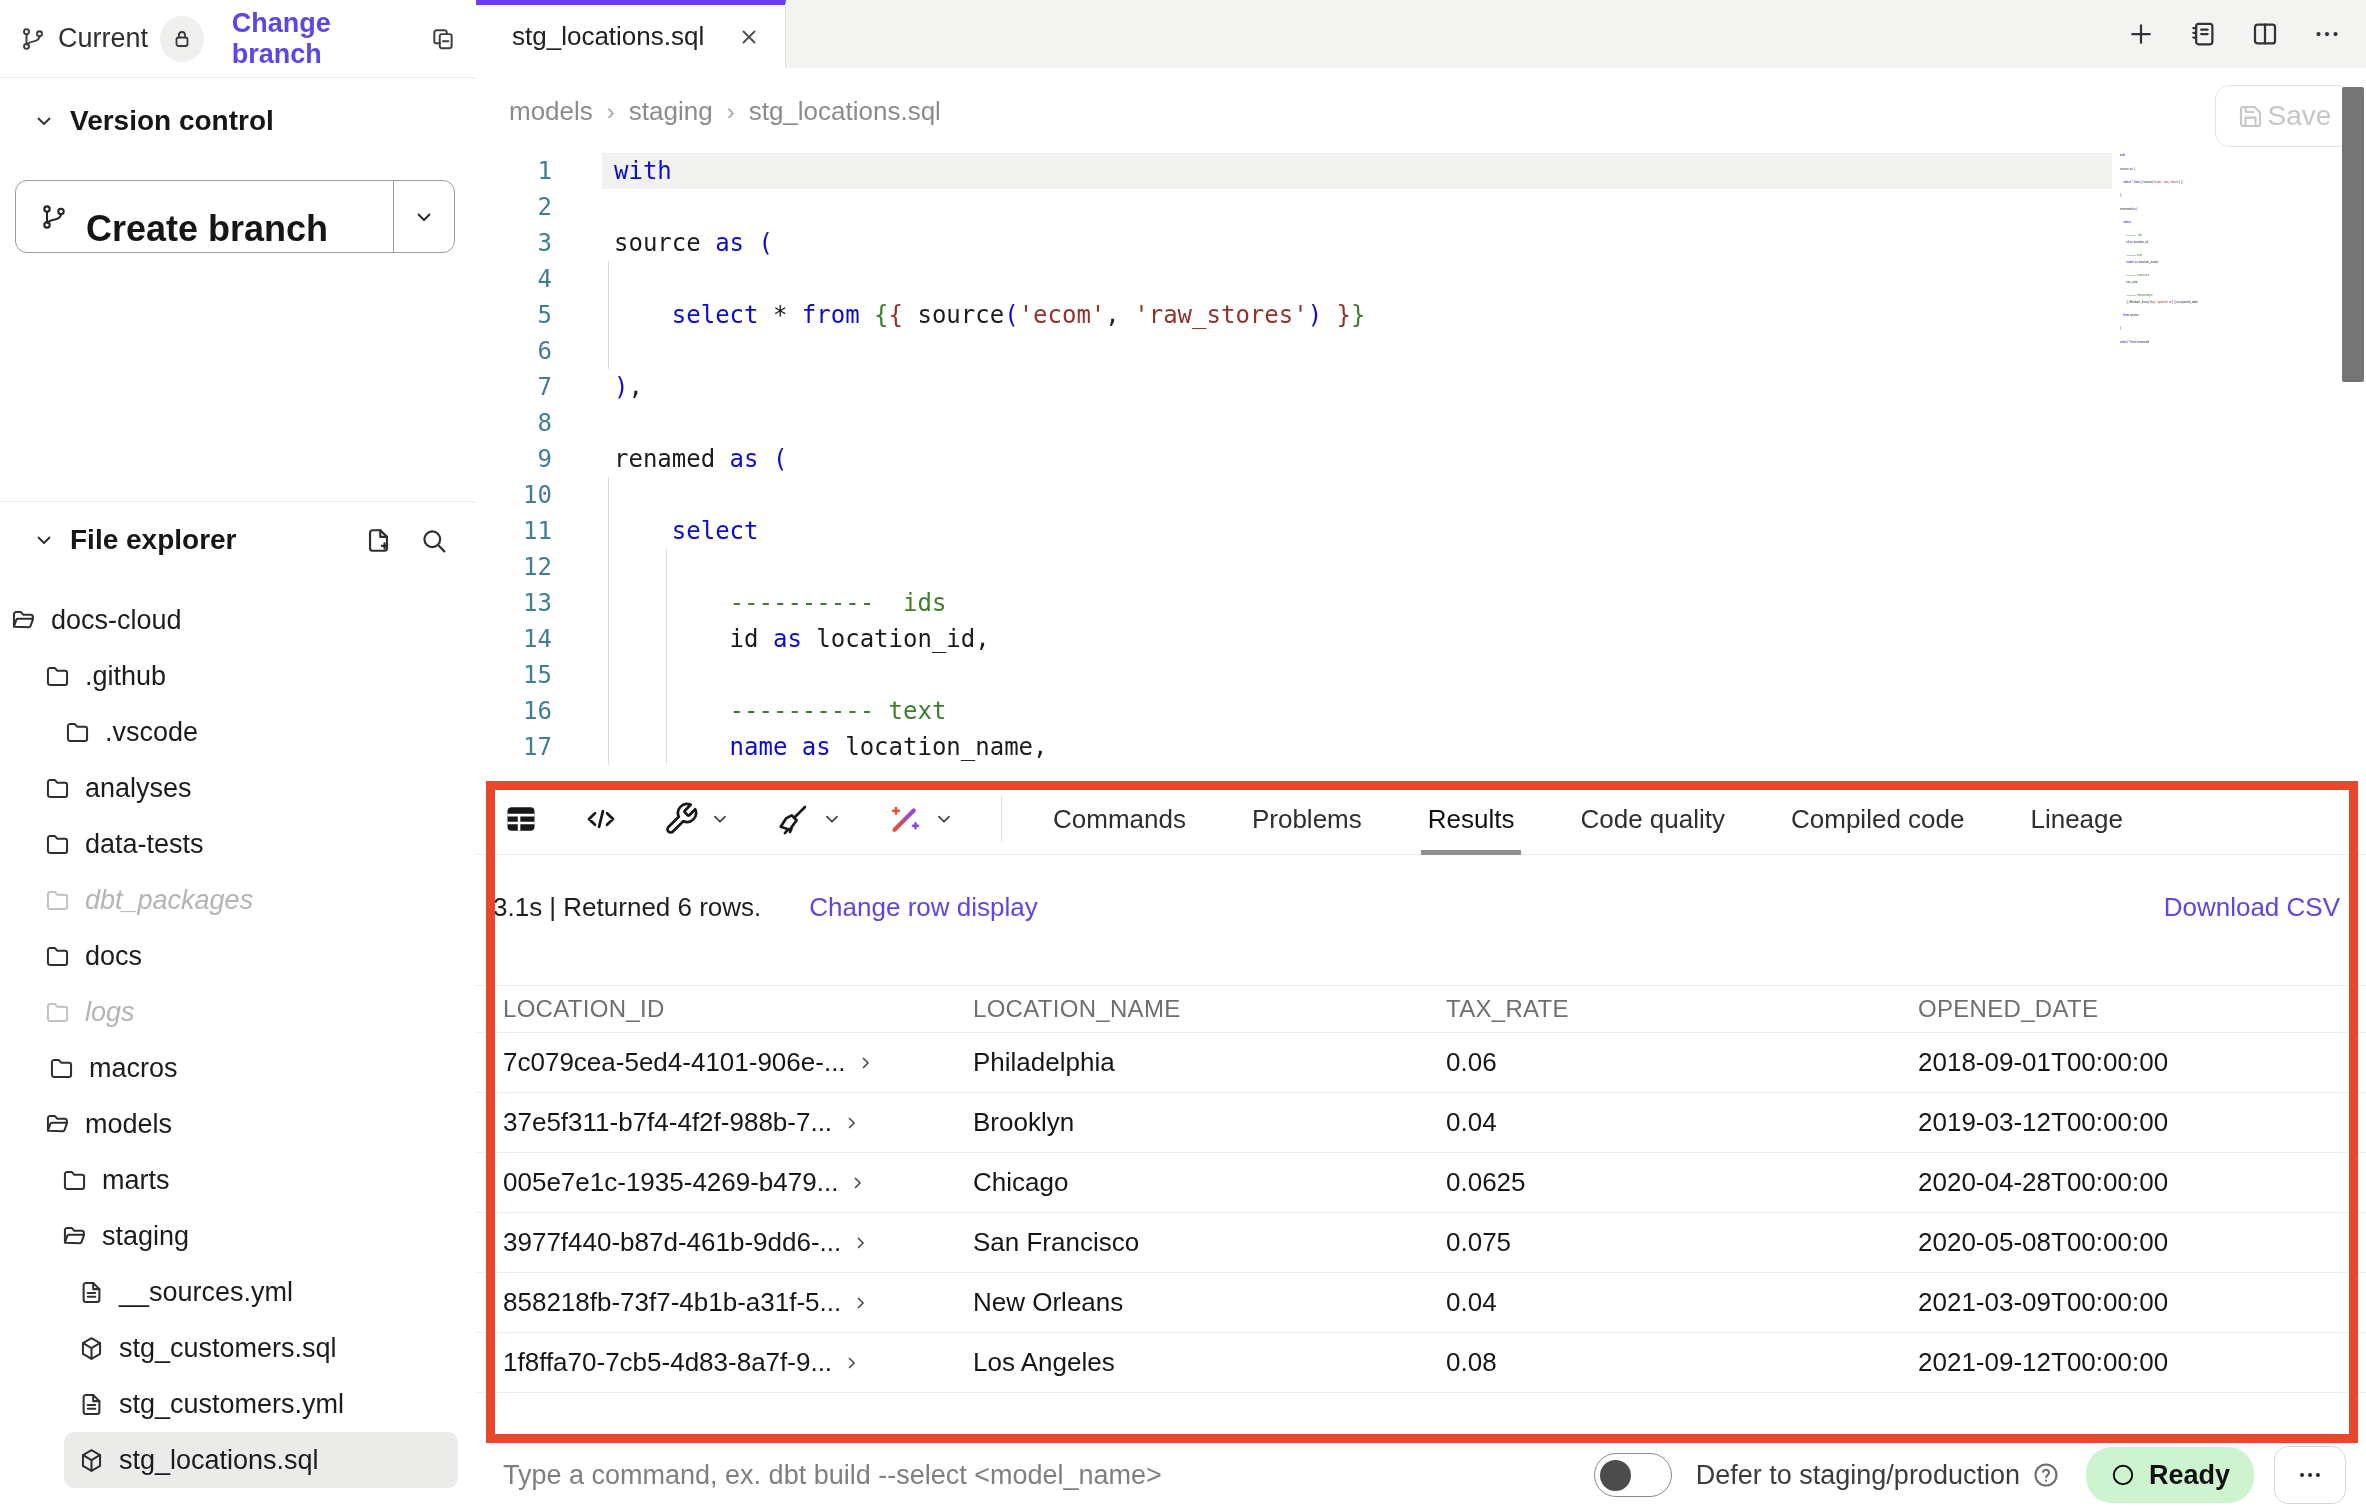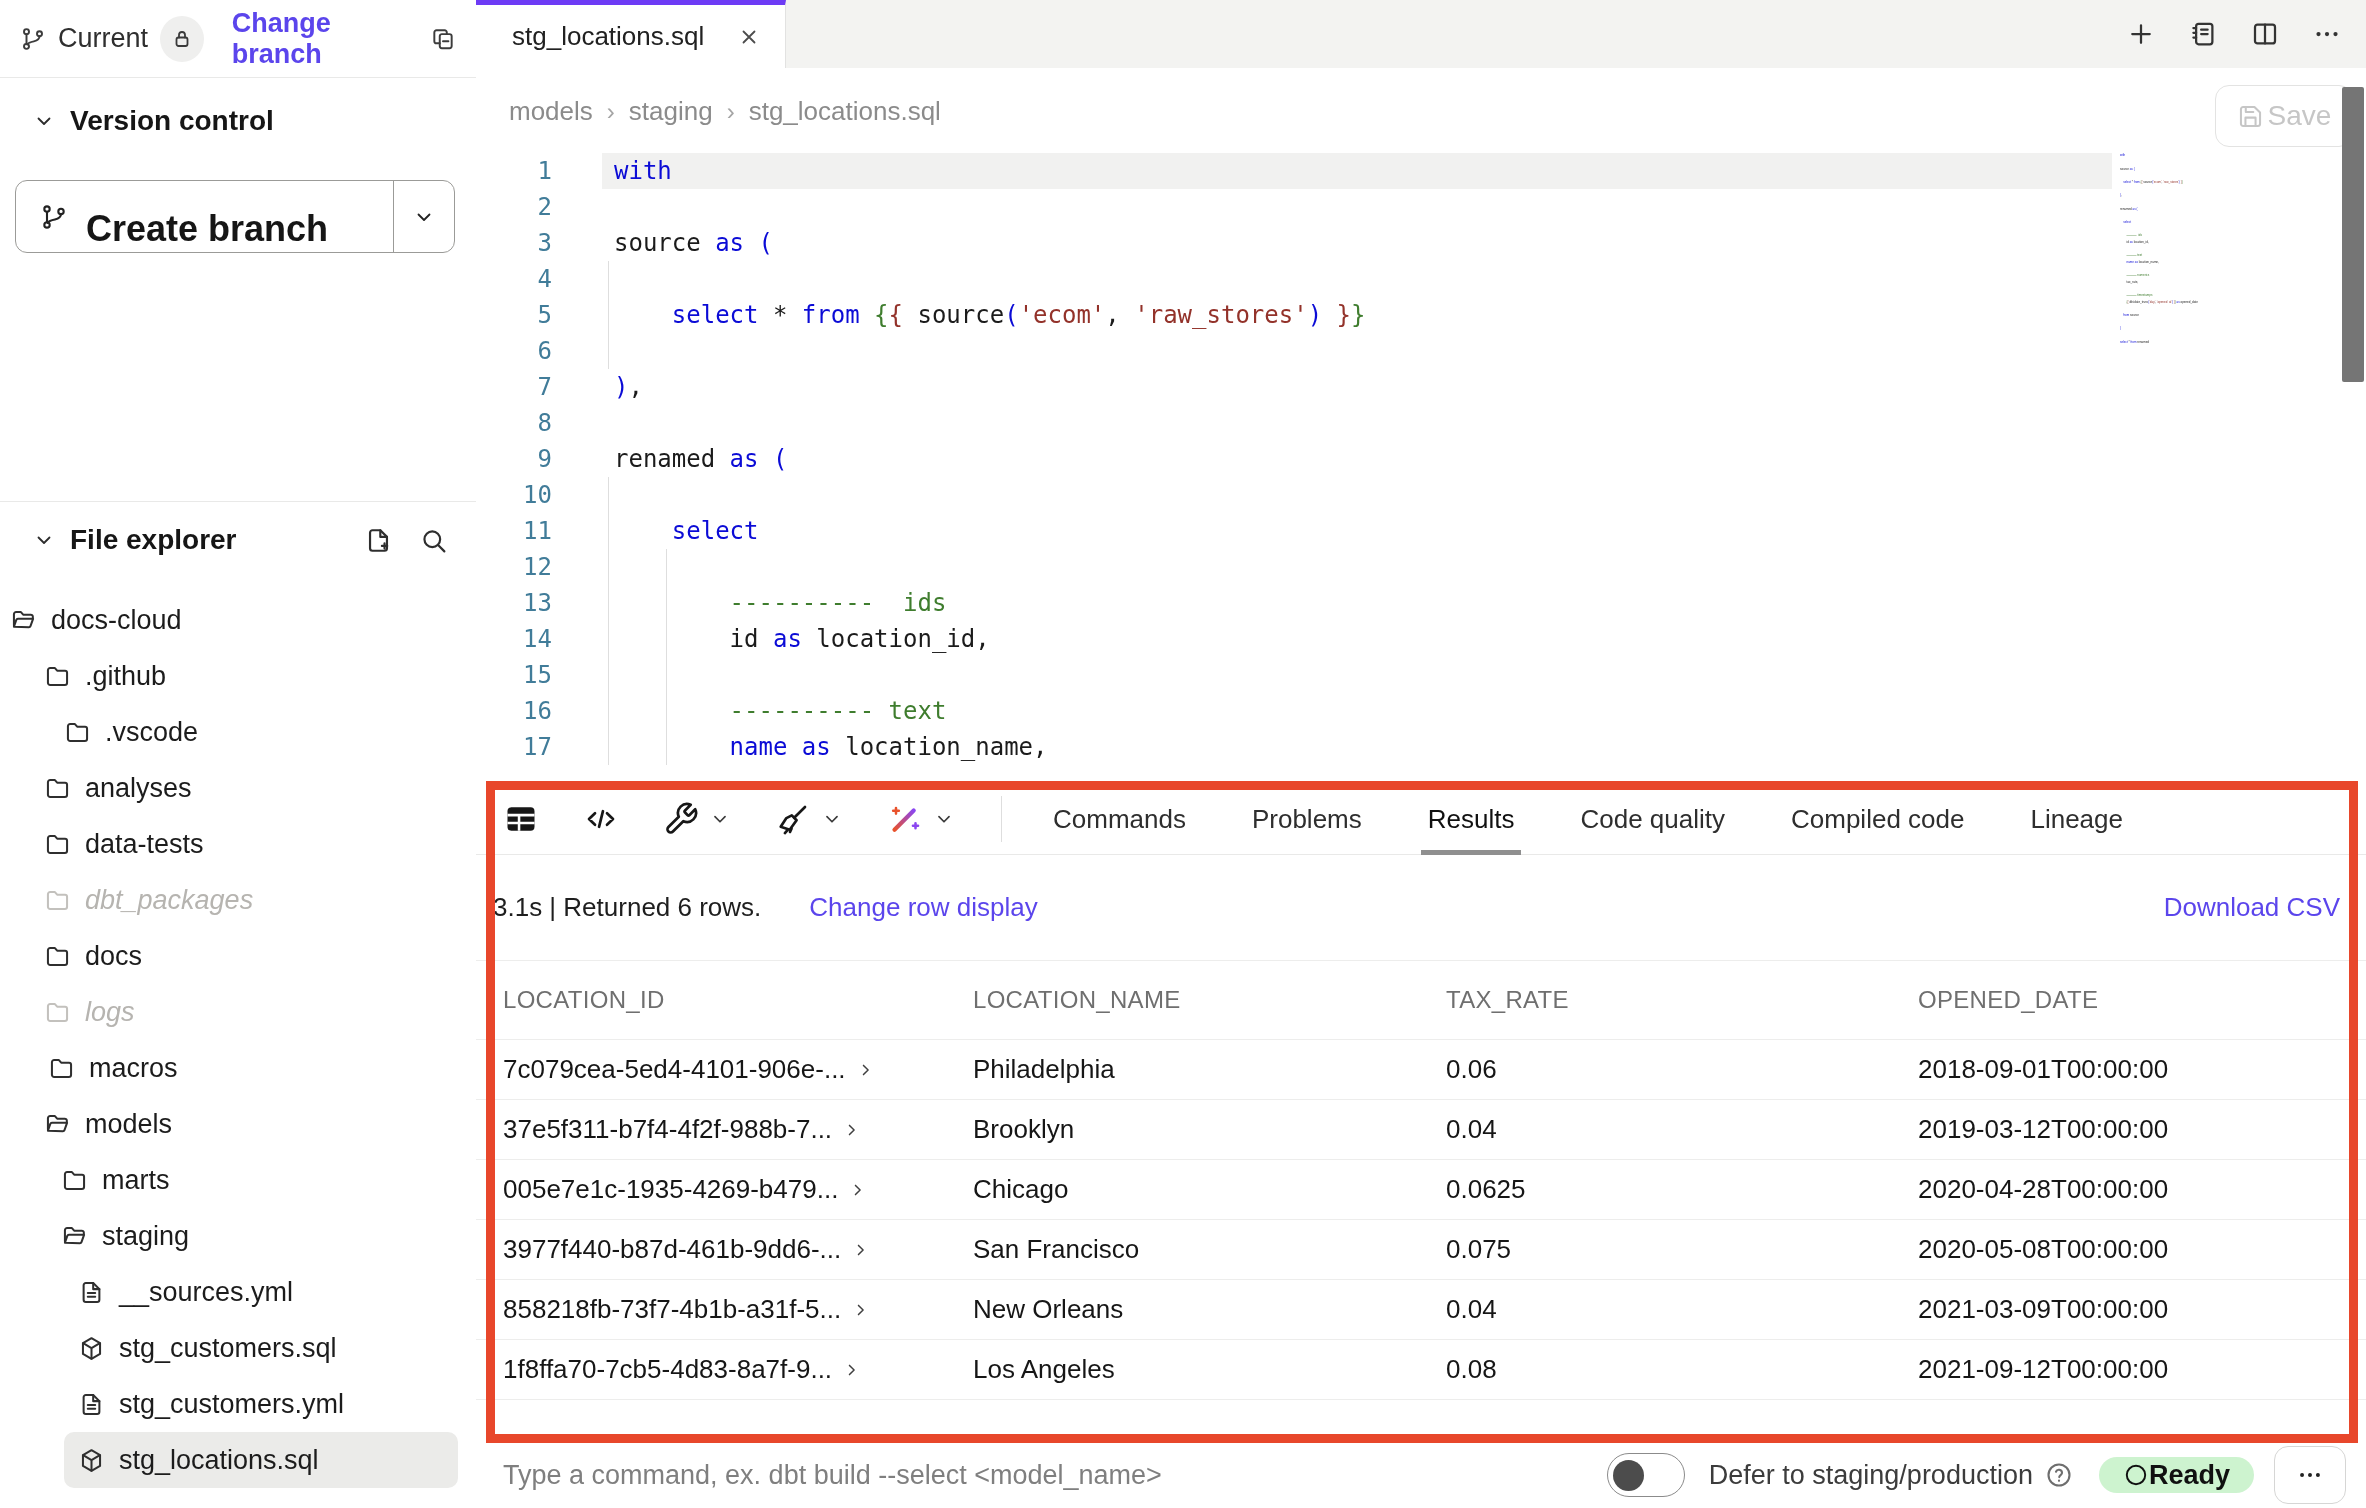--- a/index.html
+++ b/index.html
@@ -84,34 +84,34 @@
   .rtab{position:relative;font-size:26px;color:#2e2e2e;height:72px;line-height:72px;cursor:pointer;white-space:nowrap;}
   .rtab.active{color:#101010;font-weight:500;}
   .rtab.active::after{content:"";position:absolute;left:-7px;right:-7px;bottom:0;height:5px;background:#8f8f8f;}
   .pinfo{left:0;top:72px;width:1890px;height:105px;display:flex;align-items:center;box-sizing:border-box;padding:0 26px 0 17px;}
   .pstatus{font-size:26px;color:#1e1e1e;}
   .plink{font-size:26px;font-weight:500;color:var(--accent);cursor:pointer;}
   .pinfo .plink.change{margin-left:48px;}
   .pinfo .plink.dl{margin-left:auto;}
   .rtable{left:0;top:177px;width:1890px;}
   .trow{display:grid;grid-template-columns:470px 473px 472px 1fr;padding-left:27px;box-sizing:border-box;align-items:center;}
-  .thead{height:80px;border-top:1px solid #ededec;border-bottom:1px solid #ededec;}
+  .thead{height:48px;border-top:1px solid #ededec;border-bottom:1px solid #ededec;margin-top:25px;}
   .th{font-size:24px;color:#6f6f6f;letter-spacing:.3px;}
   .tdata{height:60px;border-bottom:1px solid #ededec;}
   .td{font-size:26px;color:#161616;white-space:nowrap;overflow:hidden;display:flex;align-items:center;}
   .td .rowchev{width:20px;height:20px;color:#3f3f3f;margin-left:10px;flex:none;cursor:pointer;}
 
   
   .cmdbar{left:0;top:1442px;width:1890px;height:66px;display:flex;align-items:center;box-sizing:border-box;padding:0 20px 0 27px;background:#fff;}
   .cmd-placeholder{font-size:27px;color:#7f7f7f;flex:1;white-space:nowrap;overflow:hidden;cursor:text;}
   .defer-toggle{width:78px;height:44px;border:1.5px solid #8b8b8b;border-radius:22px;box-sizing:border-box;display:flex;align-items:center;padding-left:5px;cursor:pointer;flex:none;}
   .knob{width:31px;height:31px;border-radius:50%;background:#4c4c4c;}
   .defer-label{font-size:27px;color:#3c3c3c;margin-left:24px;white-space:nowrap;}
   .help{width:28px;height:28px;color:#6e6e6e;margin-left:12px;cursor:pointer;}
-  .ready-pill{margin-left:26px;height:36px;padding:0 24px;border-radius:26px;background:var(--ready-bg);display:flex;align-items:center;cursor:pointer;flex:none;}
+  .ready-pill{margin-left:26px;height:56px;padding:0 24px;border-radius:26px;background:var(--ready-bg);display:flex;align-items:center;gap:13px;cursor:pointer;flex:none;}
   .ready-pill .ic{width:26px;height:26px;color:#101010;}
   .ready-label{font-size:27px;font-weight:600;color:#101010;}
   .more-btn{margin-left:20px;width:72px;height:58px;border:1.5px solid #d6d6d5;border-radius:14px;box-sizing:border-box;display:flex;align-items:center;justify-content:center;cursor:pointer;flex:none;}
   .more-btn .ic{width:28px;height:28px;color:#222;}
 
   
   .hlbox{left:486px;top:781px;width:1872px;height:662px;border:9px solid var(--hl-border);box-sizing:border-box;pointer-events:none;}
 </style>
 </head>
 <body>

